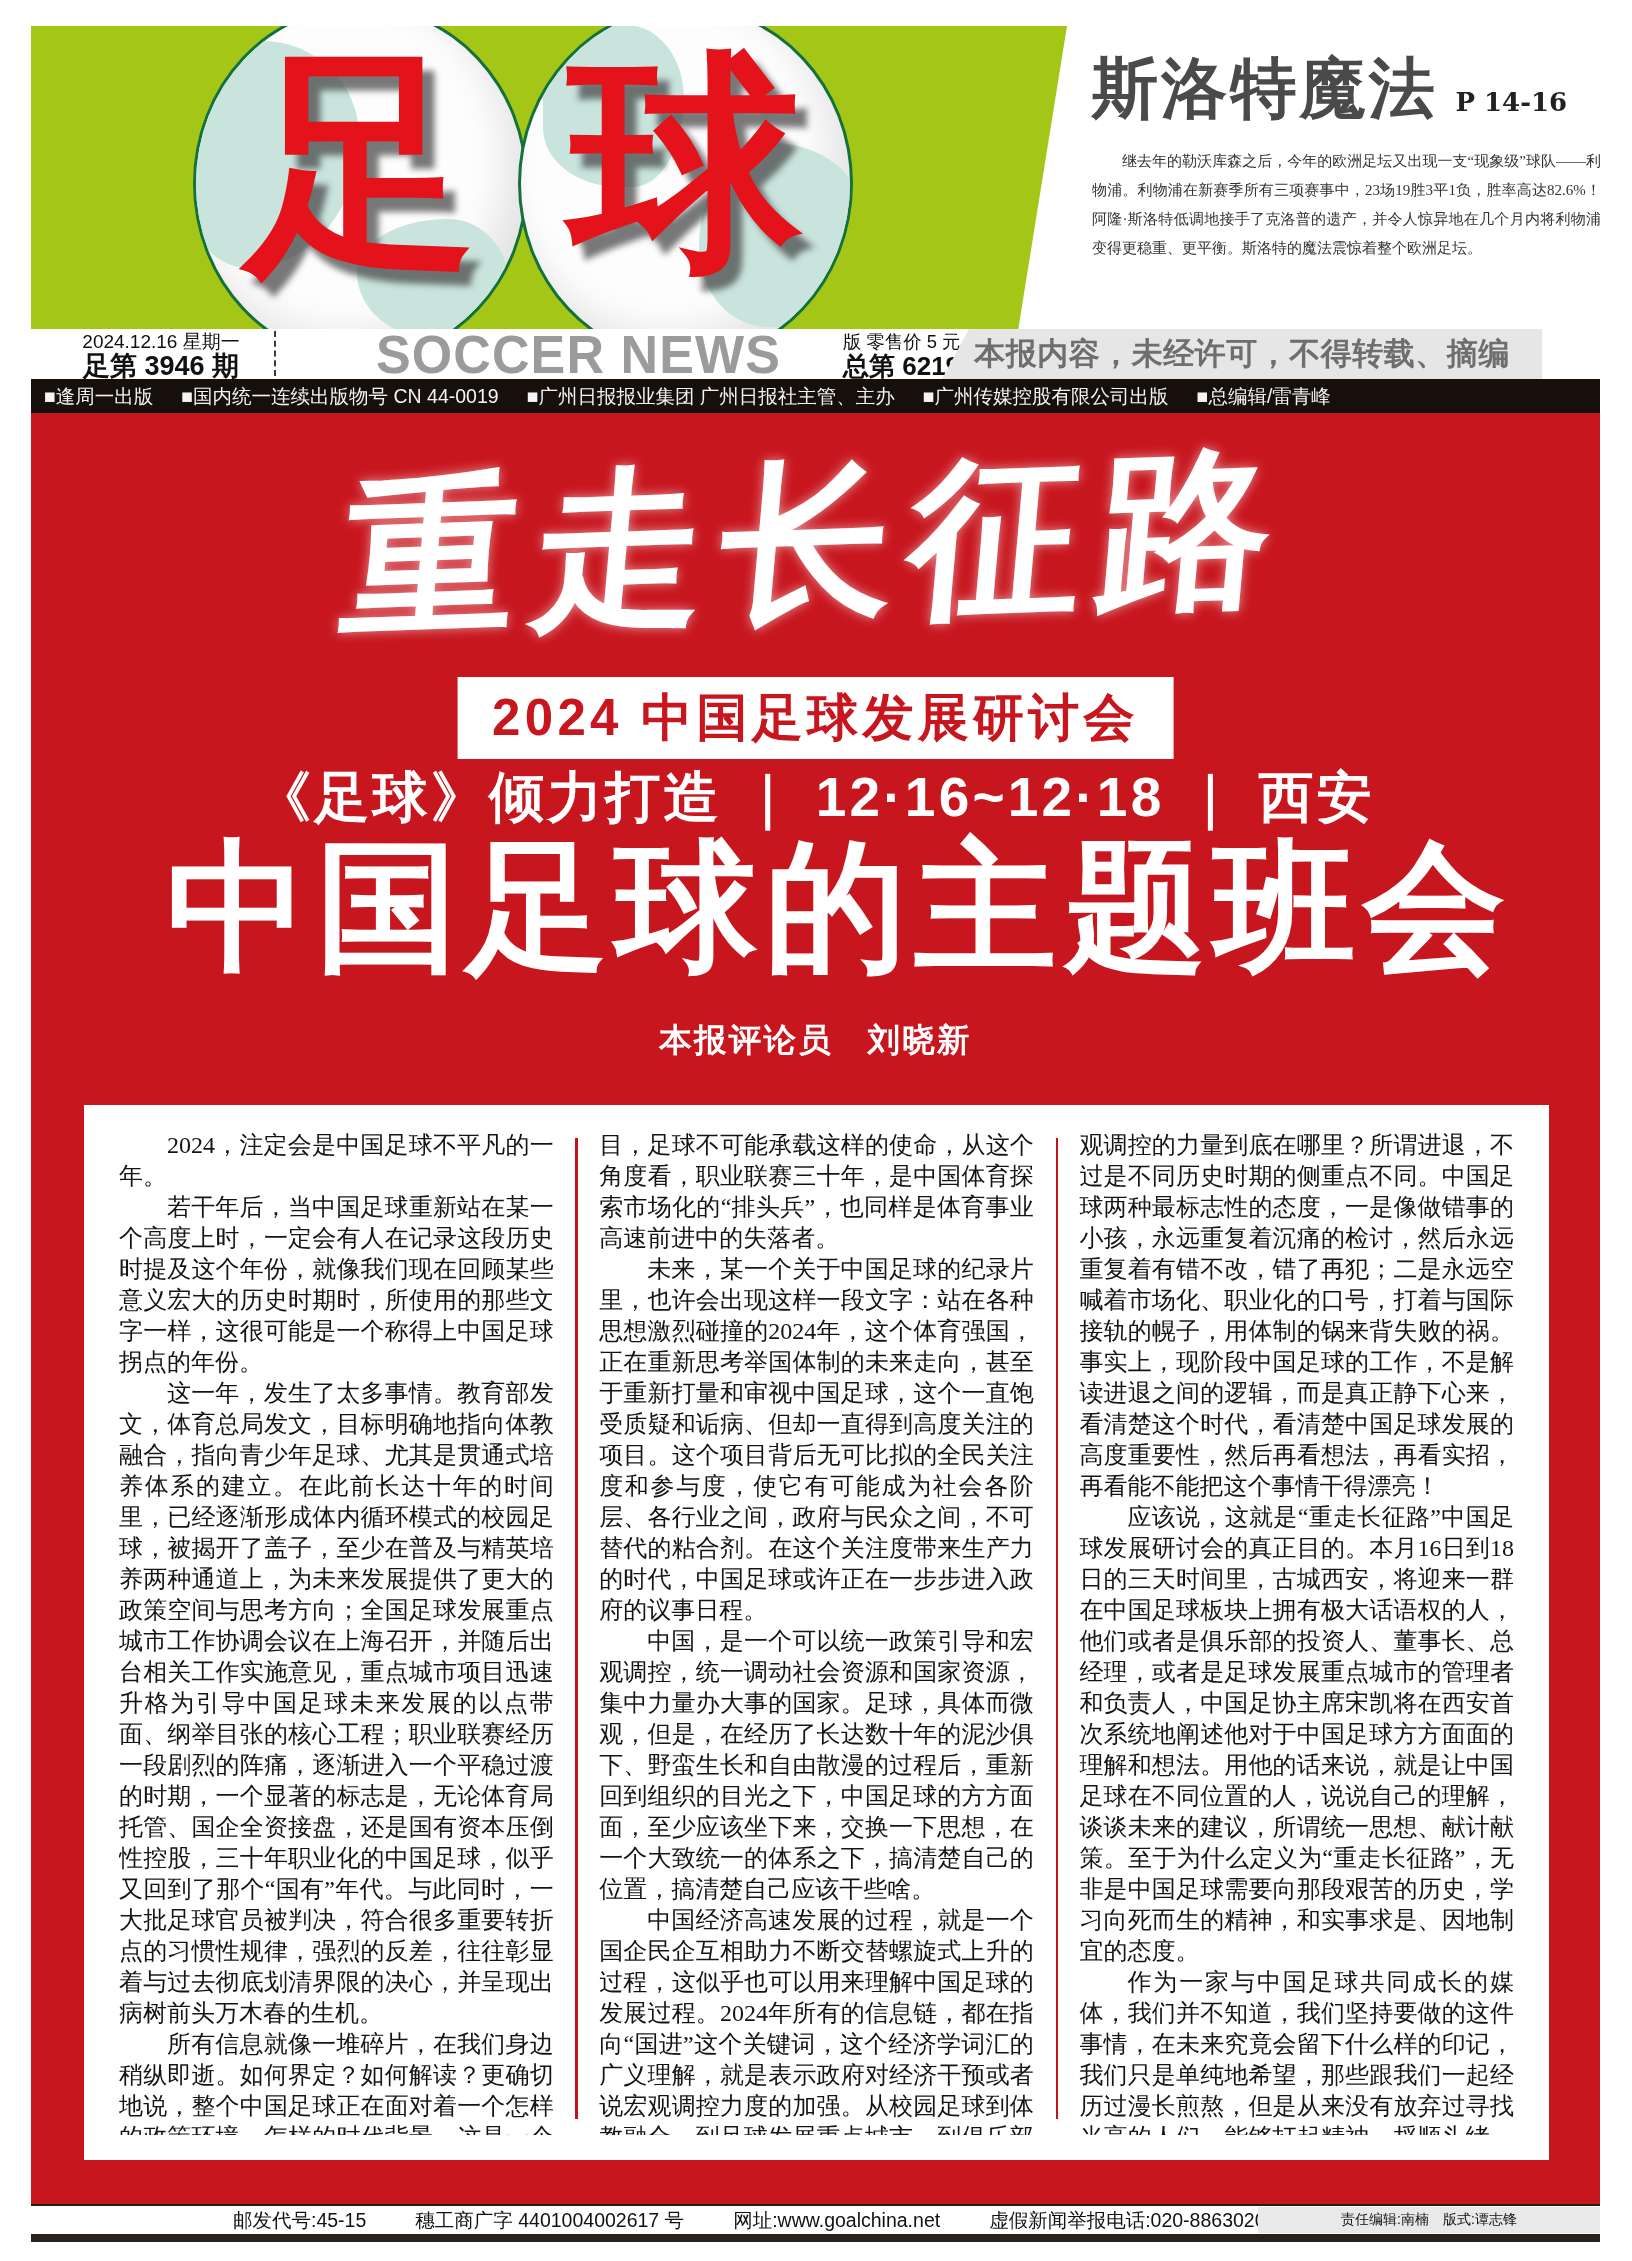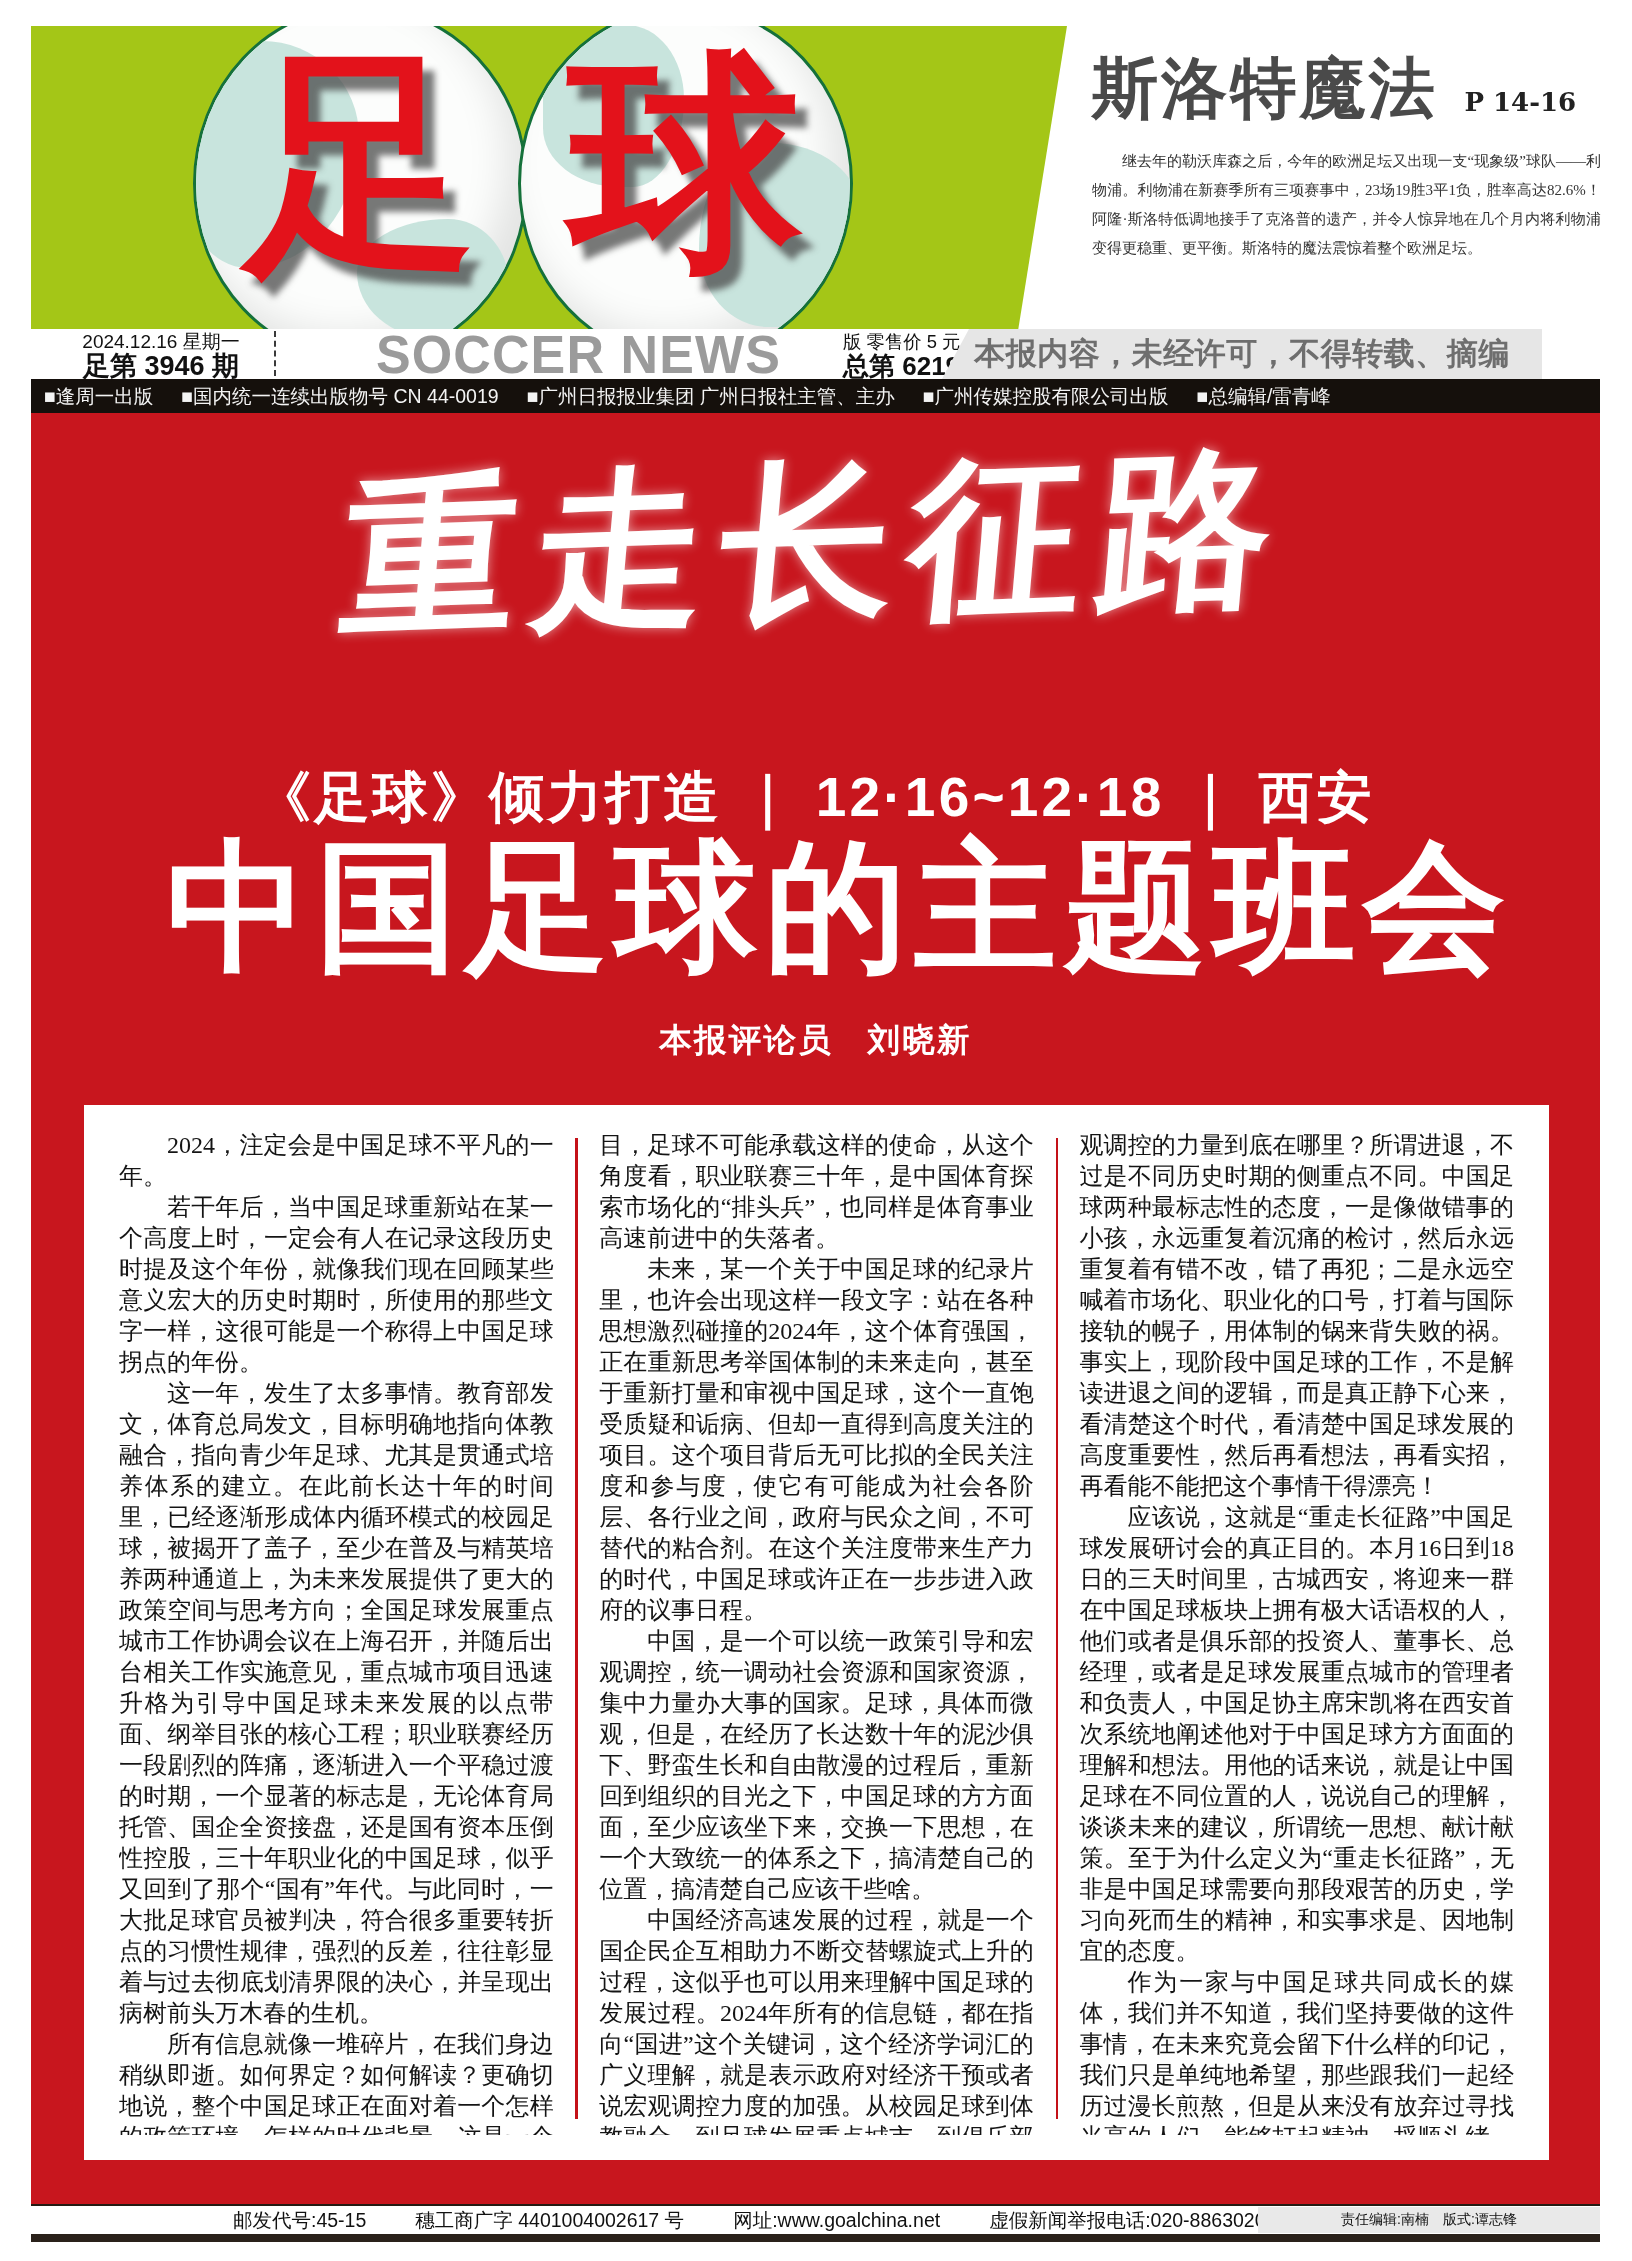--- a/index.html
+++ b/index.html
@@ -39,21 +39,21 @@
 
   .notice-box { position:absolute; left:942px; top:329px; width:600px; height:50px; background:#e6e6e6;
                 clip-path:polygon(4.5% 0,100% 0,100% 100%,0 100%);
                 display:flex; align-items:center; justify-content:center;
                 font-size:31px; font-weight:bold; color:#6e6e6e; letter-spacing:0.5px; }
 
   
   .side-story { position:absolute; left:1092px; top:49px; width:509px; }
   .ss-head { white-space:nowrap; }
   .ss-title { font-size:66px; font-weight:bold; color:#4a4a4a; letter-spacing:3.2px; line-height:1.2; }
-  .ss-page { font-family:"DejaVu Serif", serif; font-size:26px; font-weight:bold; color:#222; margin-left:24px; }
+  .ss-page { font-family:"DejaVu Serif", serif; font-size:26px; font-weight:bold; color:#222; margin-left:15px; }
   .ss-body { margin-top:19px; font-family:"Liberation Serif", serif; font-size:15px; line-height:29px;
              color:#333; text-align:justify; text-indent:2em; }
 
   
   .black-bar { position:absolute; left:31px; top:379px; width:1569px; height:34px; background:#15100c;
                display:flex; align-items:center; gap:28px; padding-left:13px;
                font-size:19.5px; color:#f4f4f4; white-space:nowrap; }
 
   
   .red-zone { position:absolute; left:31px; top:413px; width:1569px; height:1792px; background:#c8161e; }
@@ -135,20 +135,23 @@
   <div class="black-bar">
     <span>■逢周一出版</span>
     <span>■国内统一连续出版物号 CN 44-0019</span>
     <span>■广州日报报业集团 广州日报社主管、主办</span>
     <span>■广州传媒控股有限公司出版</span>
     <span>■总编辑/雷青峰</span>
   </div>
 
   <div class="red-zone">
     <div class="calligraphy">重走长征路</div>
+    <div class="seminar-box">
+      <span class="seminar-text">2024 中国足球发展研讨会</span>
+    </div>
     <div class="subline">《足球》倾力打造 ｜ 12·16~12·18 ｜ 西安</div>
     <h1 class="headline">中国足球的主题班会</h1>
     <div class="byline">本报评论员　刘晓新</div>
 
     <div class="article-box">
       <div class="col">
         <p>2024，注定会是中国足球不平凡的一年。</p>
         <p>若干年后，当中国足球重新站在某一个高度上时，一定会有人在记录这段历史时提及这个年份，就像我们现在回顾某些意义宏大的历史时期时，所使用的那些文字一样，这很可能是一个称得上中国足球拐点的年份。</p>
         <p>这一年，发生了太多事情。教育部发文，体育总局发文，目标明确地指向体教融合，指向青少年足球、尤其是贯通式培养体系的建立。在此前长达十年的时间里，已经逐渐形成体内循环模式的校园足球，被揭开了盖子，至少在普及与精英培养两种通道上，为未来发展提供了更大的政策空间与思考方向；全国足球发展重点城市工作协调会议在上海召开，并随后出台相关工作实施意见，重点城市项目迅速升格为引导中国足球未来发展的以点带面、纲举目张的核心工程；职业联赛经历一段剧烈的阵痛，逐渐进入一个平稳过渡的时期，一个显著的标志是，无论体育局托管、国企全资接盘，还是国有资本压倒性控股，三十年职业化的中国足球，似乎又回到了那个“国有”年代。与此同时，一大批足球官员被判决，符合很多重要转折点的习惯性规律，强烈的反差，往往彰显着与过去彻底划清界限的决心，并呈现出病树前头万木春的生机。</p>
         <p>所有信息就像一堆碎片，在我们身边稍纵即逝。如何界定？如何解读？更确切地说，整个中国足球正在面对着一个怎样的政策环境，怎样的时代背景，这是一个问题。</p>

